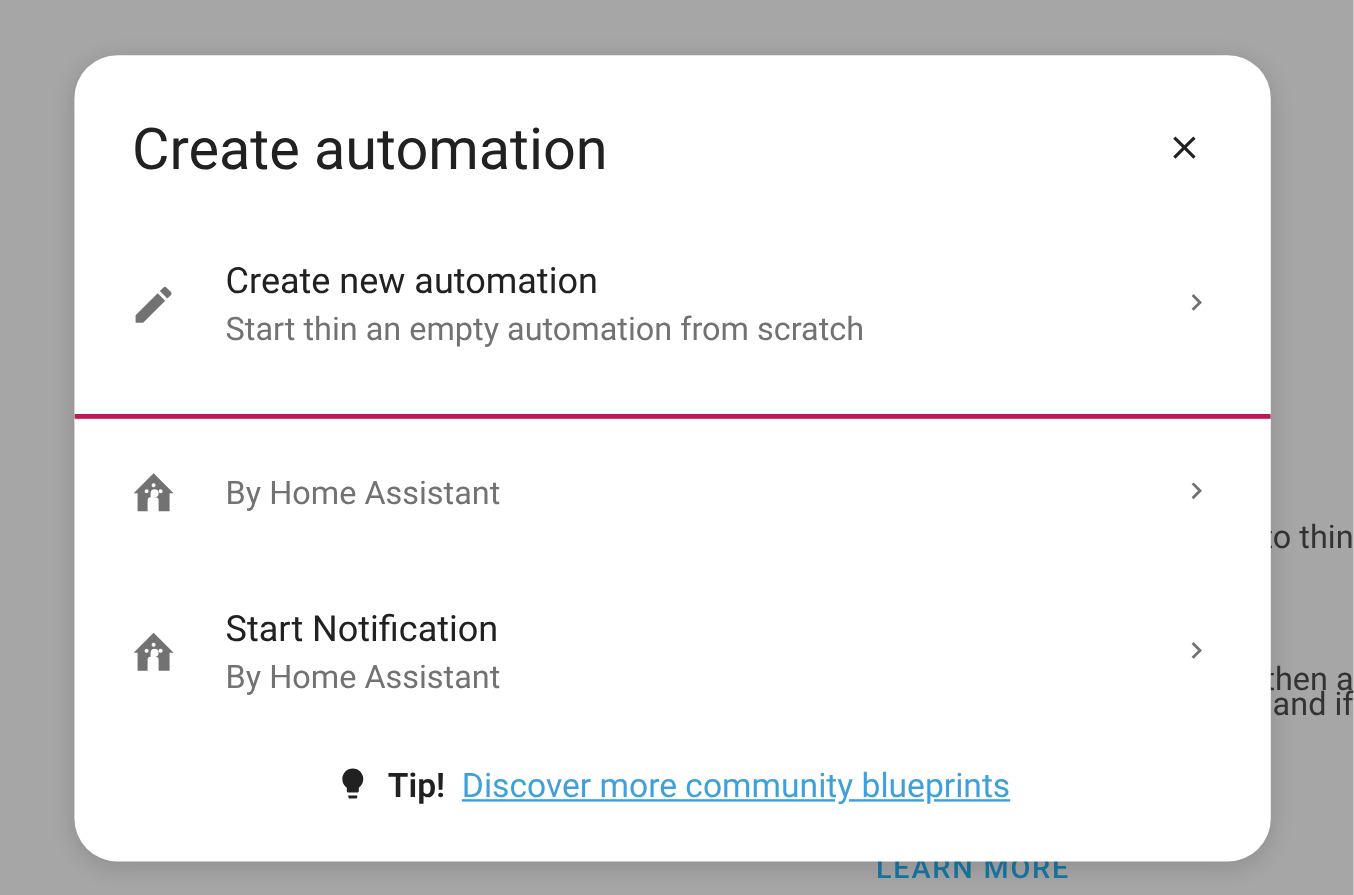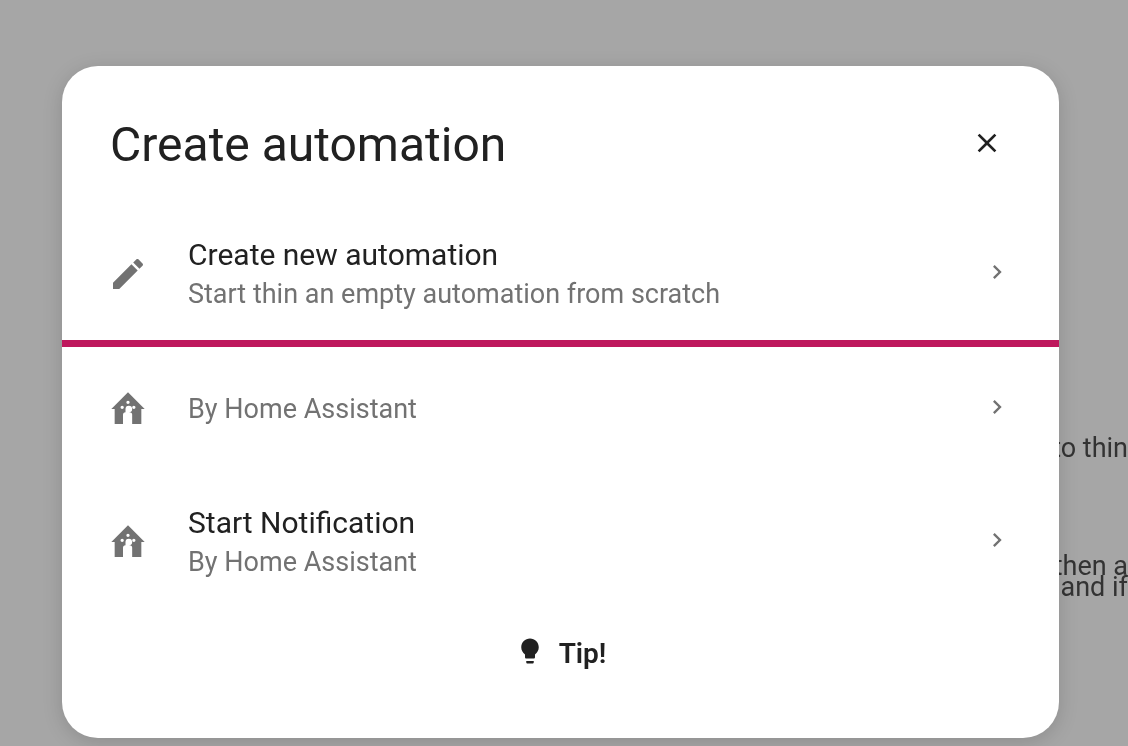--- a/index.html
+++ b/index.html
@@ -29,21 +29,21 @@
       position: absolute;
       top: 710px;
       left: 730px;
       color: #1976a2;
       font-size: 24px;
       font-weight: 500;
       letter-spacing: 1.5px;
     }
     .dialog {
       position: absolute;
-      top: 66px;
+      top: 46px;
       left: 62px;
       width: 997px;
       height: 672px;
       background: #fff;
       border-radius: 36px;
       box-shadow: 0 4px 20px rgba(0,0,0,0.15);
       overflow: hidden;
     }
     .dialog-header {
       display: flex;
@@ -69,22 +69,22 @@
       width: 32px;
       height: 32px;
     }
     .list-item {
       display: flex;
       align-items: center;
       padding: 34px 48px 34px 44px;
       cursor: pointer;
     }
     .list-item.first {
-      border-bottom: 7px solid #be185d;
-      padding-bottom: 30px;
+      border-bottom: 4px solid #be185d;
+      padding-bottom: 55px;
     }
     .list-item.blueprint {
       padding-top: 40px;
       padding-bottom: 34px;
     }
     .item-icon {
       width: 44px;
       height: 44px;
       flex-shrink: 0;
       display: flex;
@@ -114,21 +114,21 @@
     .chevron {
       flex-shrink: 0;
     }
     .chevron svg {
       width: 28px;
       height: 28px;
       fill: #727272;
     }
     .tip-row {
       display: flex;
-      align-items: flex-end;
+      align-items: flex-start;
       justify-content: center;
       padding: 24px 0 30px 0;
       gap: 14px;
     }
     .tip-icon svg {
       width: 30px;
       height: 30px;
       fill: #212121;
     }
     .tip-label {
@@ -212,14 +212,15 @@
     </div>
   </div>
 
   <div class="tip-row">
     <span class="tip-icon">
       <svg viewBox="0 0 24 24">
           <path d="M12 2C8.13 2 5 5.13 5 9c0 2.38 1.19 4.47 3 5.74V17c0 .55.45 1 1 1h6c.55 0 1-.45 1-1v-2.26c1.81-1.27 3-3.36 3-5.74 0-3.87-3.13-7-7-7M9 21c0 .55.45 1 1 1h4c.55 0 1-.45 1-1v-1H9v1z"></path>
         </svg>
     </span>
     <span class="tip-label">Tip!</span>
+    <a href="#" class="tip-link">Discover more community blueprints</a>
   </div>
 </div>
 
 </body></html>

